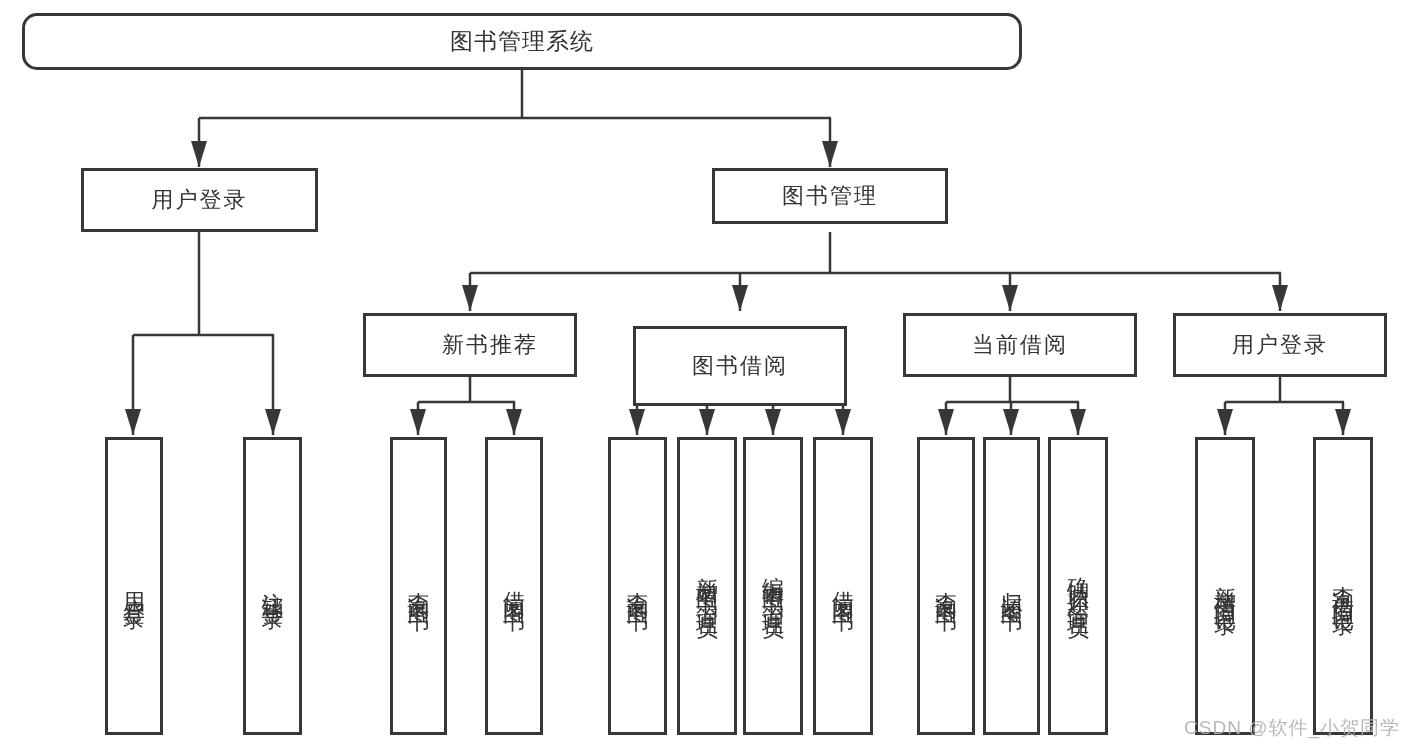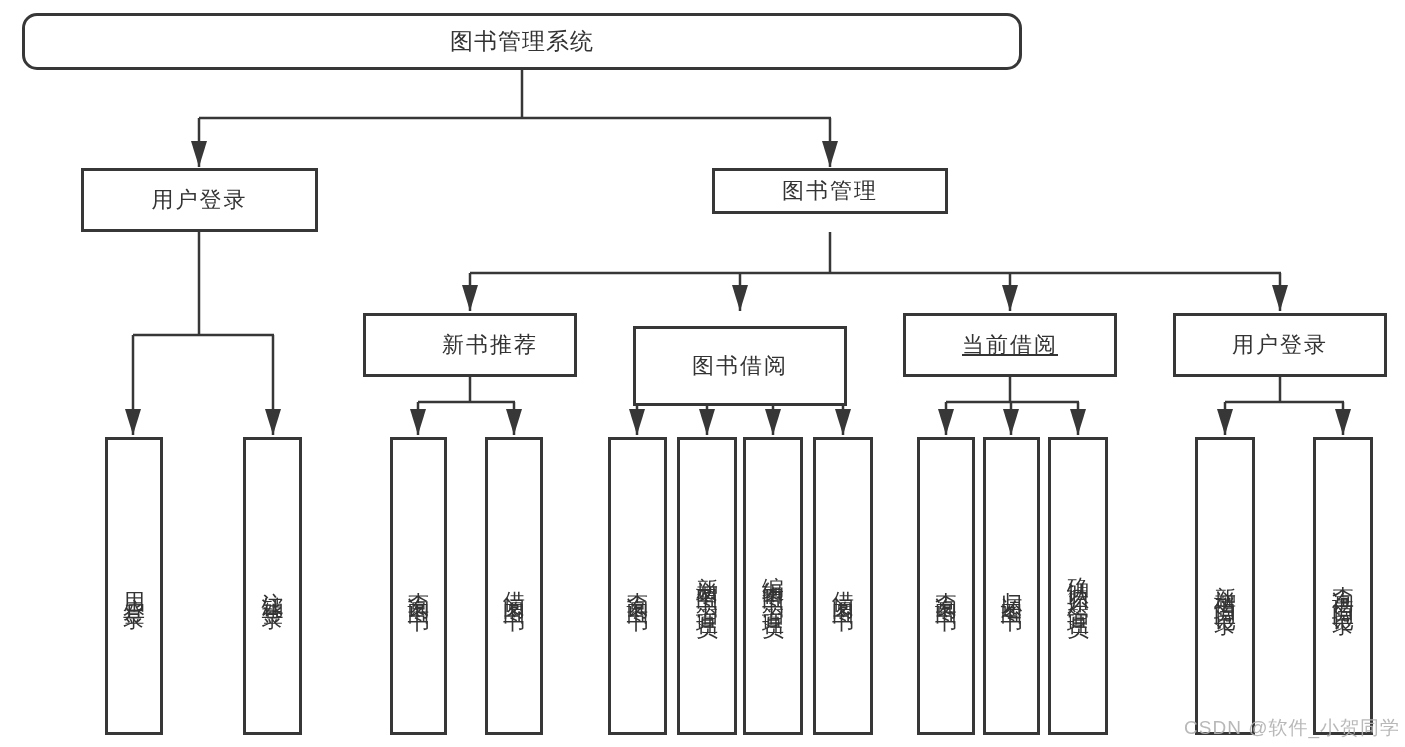--- a/index.html
+++ b/index.html
@@ -100,31 +100,31 @@
     </g>
   </svg>
 
   <div class="node root-node" style="left:22px; top:13px; width:1000px; height:57px;border-radius:15px;">
     <span class="lbl">图书管理系统</span>
   </div>
 
   <div class="node h-node" style="left:81px; top:168px; width:237px; height:64px;">
     <span class="lbl">用户登录</span>
   </div>
-  <div class="node h-node" style="left:712px; top:168px; width:236px; height:46px;">
+  <div class="node h-node" style="left:712px; top:168px; width:236px; height:56px;">
     <span class="lbl">图书管理</span>
   </div>
 
   <div class="node h-node" style="left:363px; top:313px; width:214px; height:64px;padding-left:40px;">
     <span class="lbl">新书推荐</span>
   </div>
   <div class="node h-node" style="left:633px; top:326px; width:214px; height:80px;">
     <span class="lbl">图书借阅</span>
   </div>
-  <div class="node h-node" style="left:903px; top:313px; width:214px; height:64px;text-decoration:underline;">
+  <div class="node h-node" style="left:903px; top:313px; width:234px; height:64px;">
     <span class="lbl">当前借阅</span>
   </div>
   <div class="node h-node" style="left:1173px; top:313px; width:214px; height:64px;">
     <span class="lbl">用户登录</span>
   </div>
 
   <div class="node leaf-node" style="left:105px; top:437px; width:58px; height:298px;">
     <span class="lbl">用户登录</span>
   </div>
   <div class="node leaf-node" style="left:243px; top:437px; width:59px; height:298px;">

